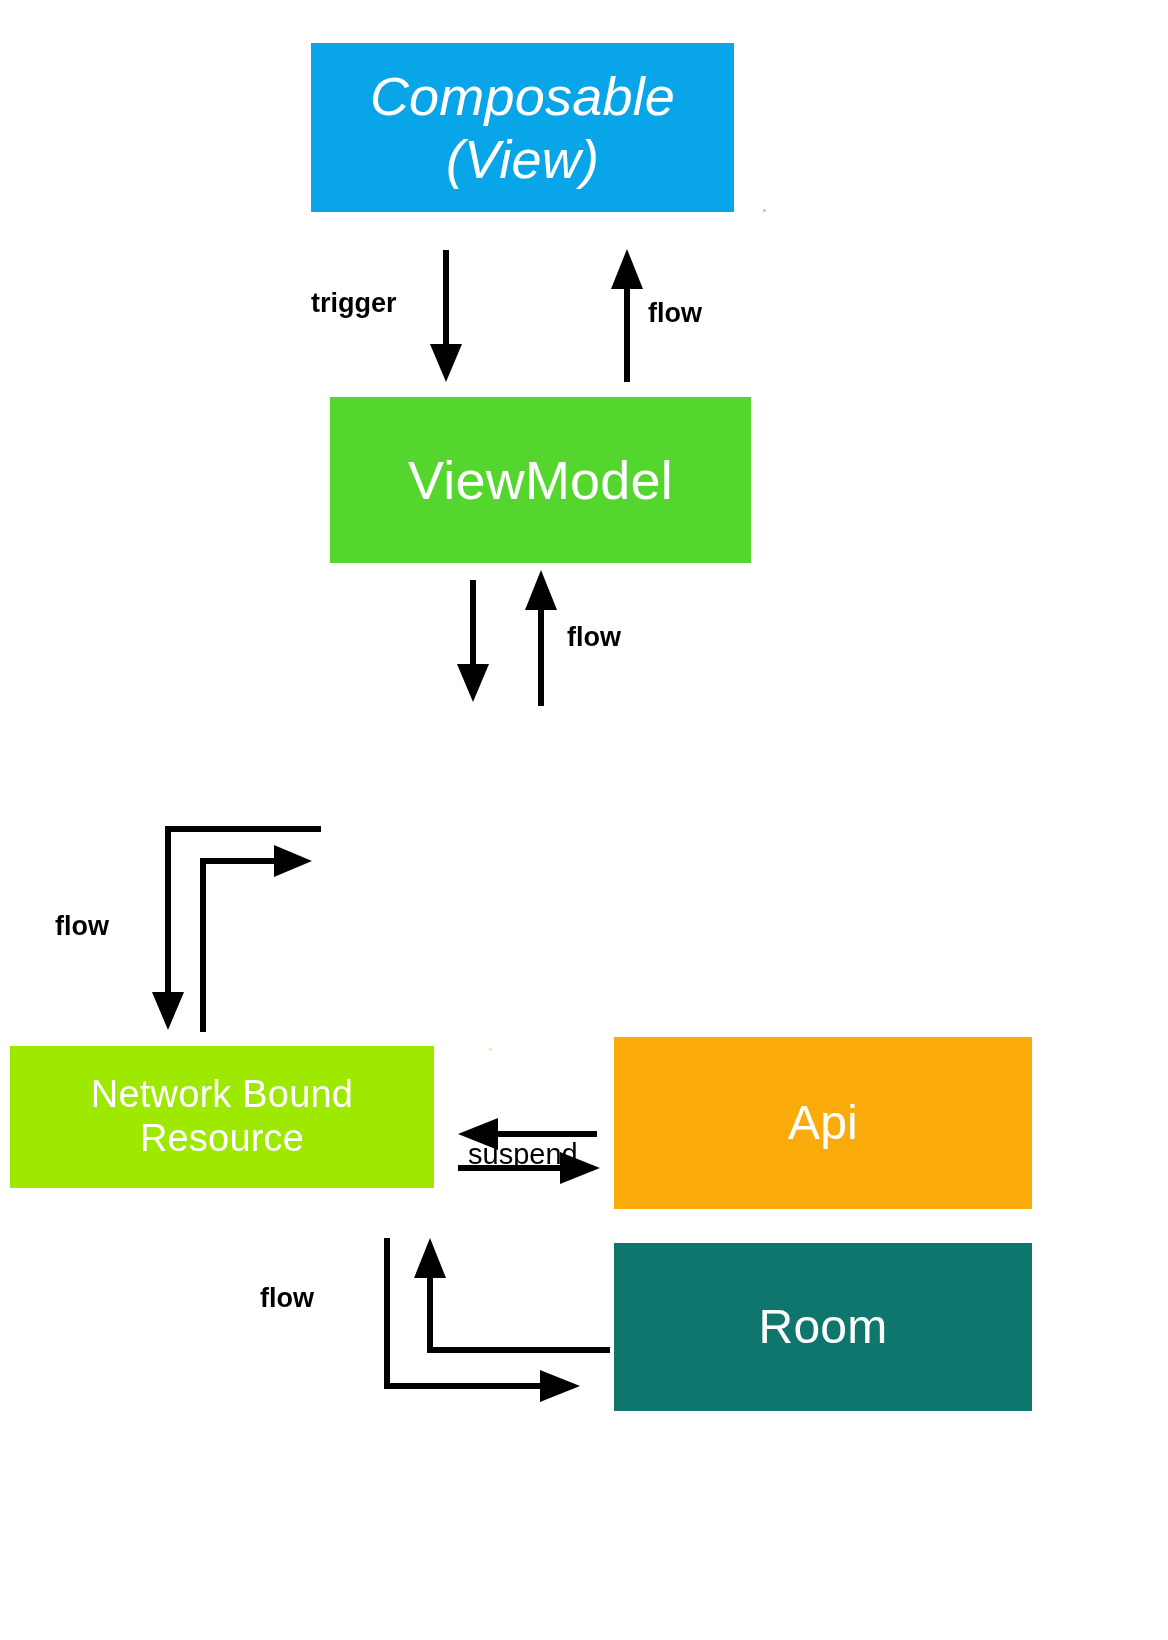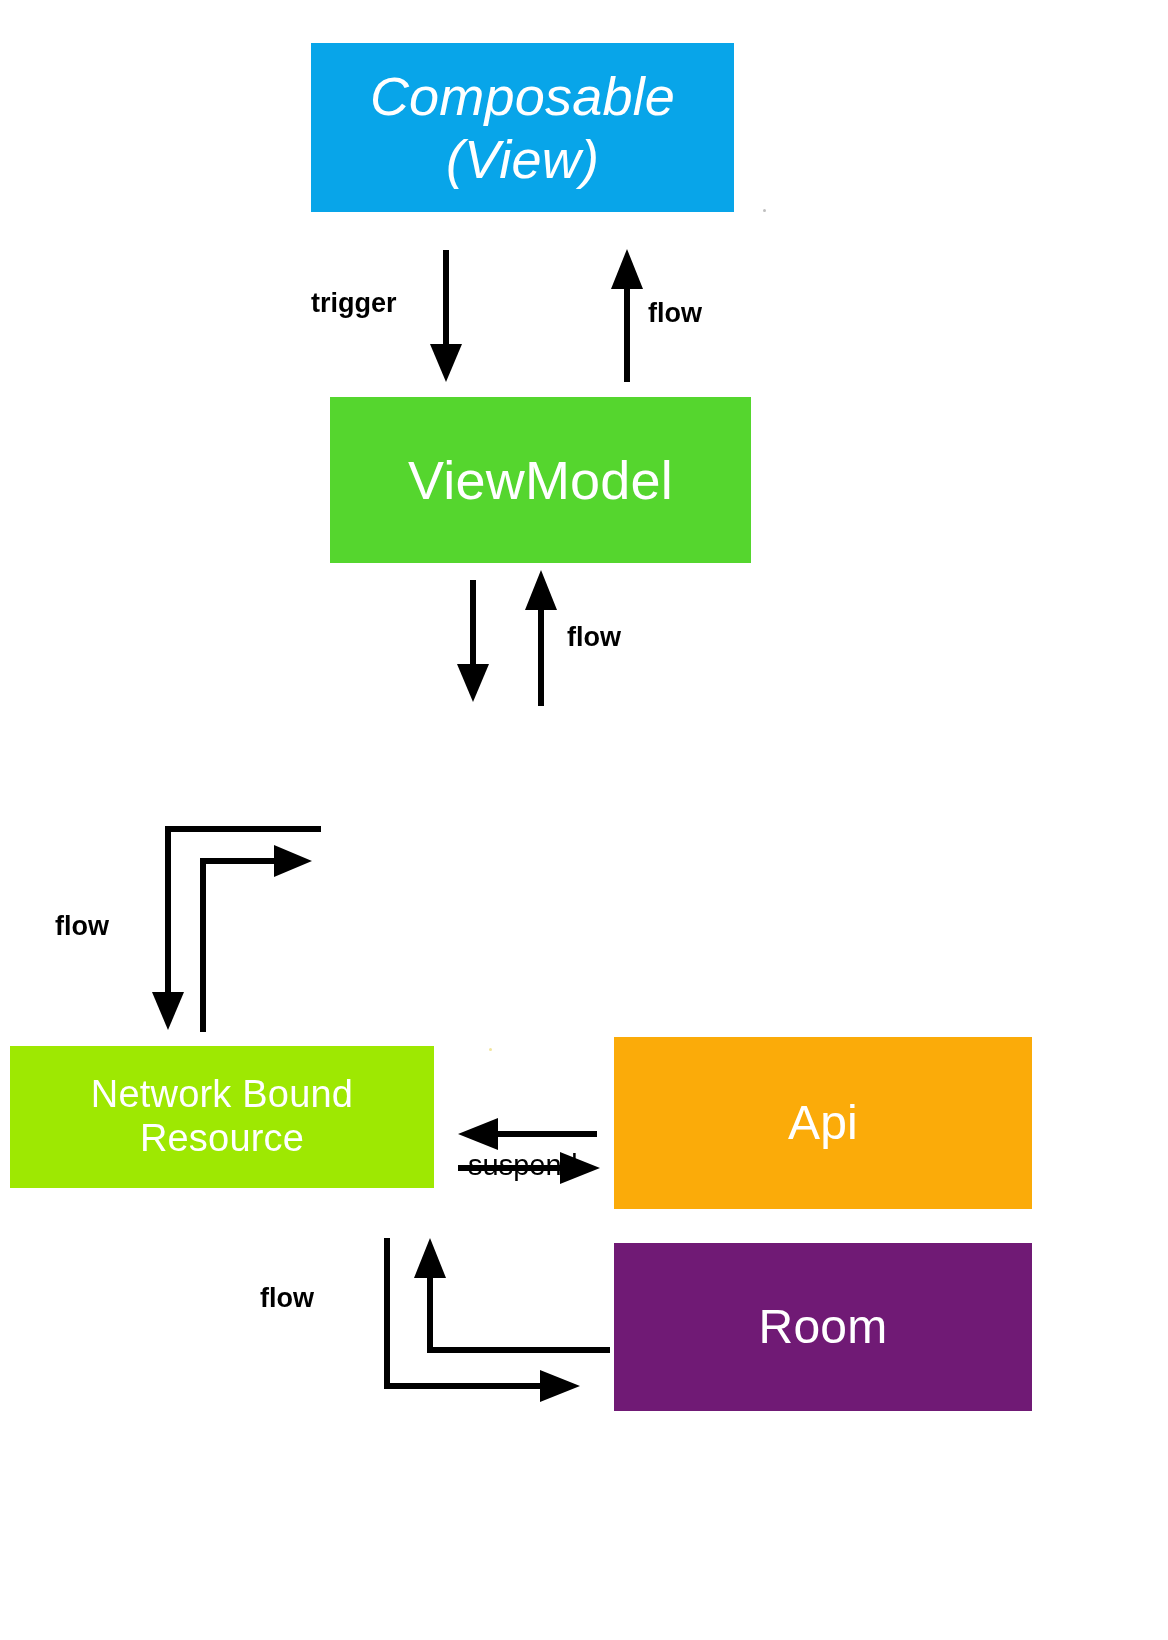--- a/index.html
+++ b/index.html
@@ -61,21 +61,21 @@
   }
   #node-api {
     left: 614px;  top: 1037px;
     width: 418px; height: 172px;
     background: #fbab09;
     font-size: 48px;
   }
   #node-room {
     left: 614px;  top: 1243px;
     width: 418px; height: 168px;
-    background: #701a75;
+    background: #0f766e;
     font-size: 48px;
   }
 
   
   .conn-svg {
     position: absolute;
     left: 0;
     top: 0;
     width: 1168px;
     height: 1640px;
@@ -104,21 +104,21 @@
     line-height: 1;
   }
   .edge-label.plain {
     font-weight: normal;
     font-size: 29px;
   }
   #label-trigger     { left: 311px;  top: 290px; }
   #label-flow-vm-up  { left: 648px;  top: 300px; }
   #label-flow-repo   { left: 567px;  top: 624px; }
   #label-flow-left   { left: 55px;   top: 913px; }
-  #label-suspend     { left: 468px;  top: 1140px; margin-top: 11px; }
+  #label-suspend     { left: 468px;  top: 1140px; }
   #label-flow-bottom { left: 260px;  top: 1285px; }
 
   
   .speck {
     position: absolute;
     background: #8a8a8a;
     width: 3px;
     height: 3px;
     border-radius: 50%;
     opacity: 0.55;

